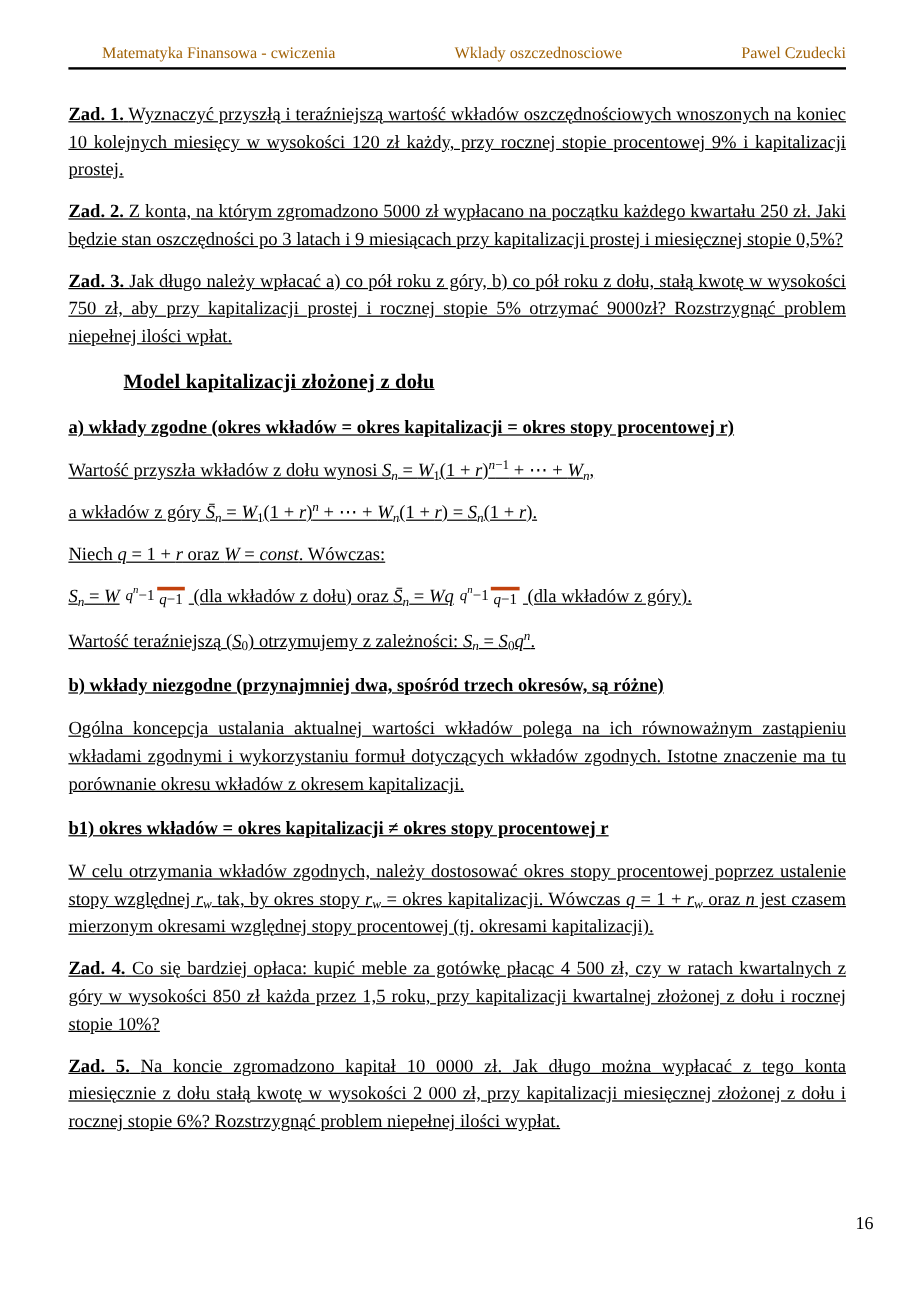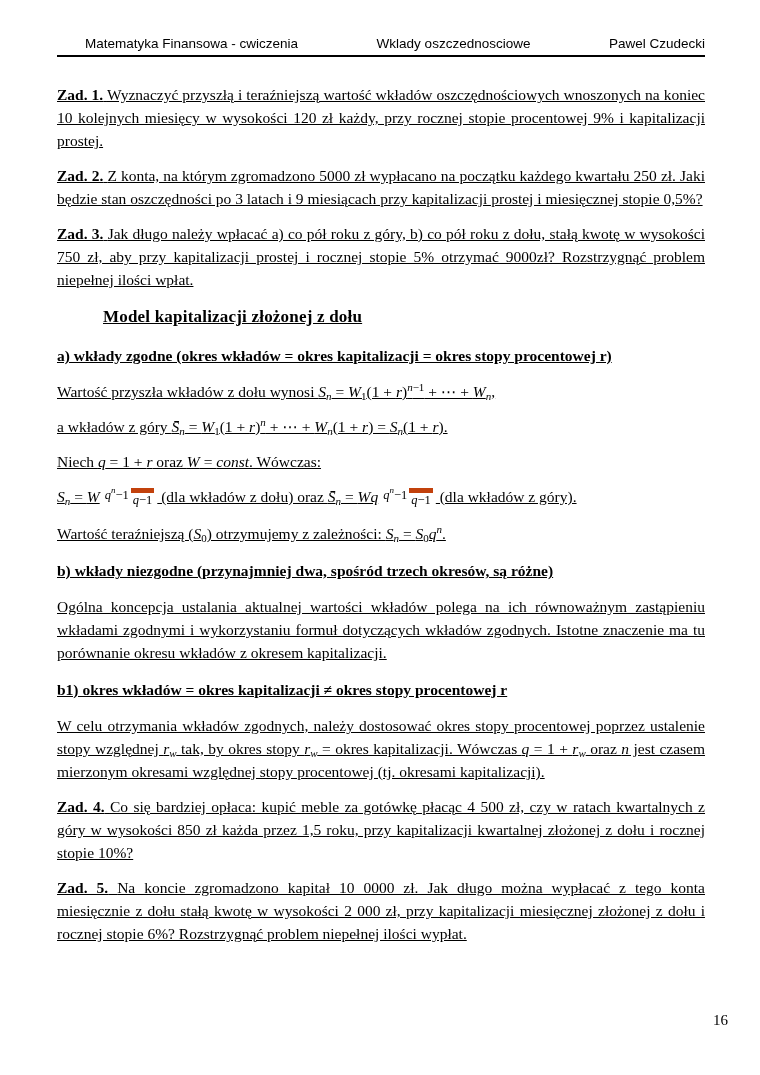--- a/index.html
+++ b/index.html
@@ -6,22 +6,22 @@
   body {
     width: 760px; height: 1075px;
     background: #ffffff; color: #000000;
     font-family: "Liberation Serif", "DejaVu Serif", serif;
     position: relative; overflow: hidden;
   }
   .page { padding: 36px 55px 0 57px; }
 
   
   .header {
-    font-family: Liberation Sans, sans-serif;
-    font-size: 13.5px; color: #000000;
+    font-family: Liberation Serif, serif;
+    font-size: 13.5px; color: #a16207;
     display: flex; align-items: baseline;
   }
   .h-left  { margin-left: 28px; flex: 0 0 auto; }
   .h-center{ flex: 1 1 auto; text-align: center; }
   .h-right { flex: 0 0 auto; text-align: right; }
   .rule { border-bottom: 2px solid #000; margin-top: 4px; }
 
   
   .body-text { margin-top: 26px; text-decoration: underline; }
   p.para {
@@ -39,21 +39,21 @@
   
   sub { font-size: 11px; vertical-align: -3px; line-height: 0; }
   sup { font-size: 11px; vertical-align: 6px; line-height: 0; }
   .frac {
     display: inline-flex; flex-direction: row;
     vertical-align: middle; text-align: center;
     font-size: 12.5px; line-height: 1.15; margin: 0 3px;
     position: relative; top: -1px;
   }
   .frac .num { display: block; padding: 0 2px; }
-  .frac .den { display: block; border-top: 5px solid #c2410c; padding: 0 2px; }
+  .frac .den { display: block; border-top: 3px solid #c2410c; padding: 0 2px; }
   .frac sup, .frac sub { font-size: 9px; }
   p.formula-tall { margin: 2px 0 14px 0; }
 
   .page-number {
     position: absolute; top: 1012px; right: 32px;
     font-size: 15px;
   }
 </style>
 </head>
 <body>

